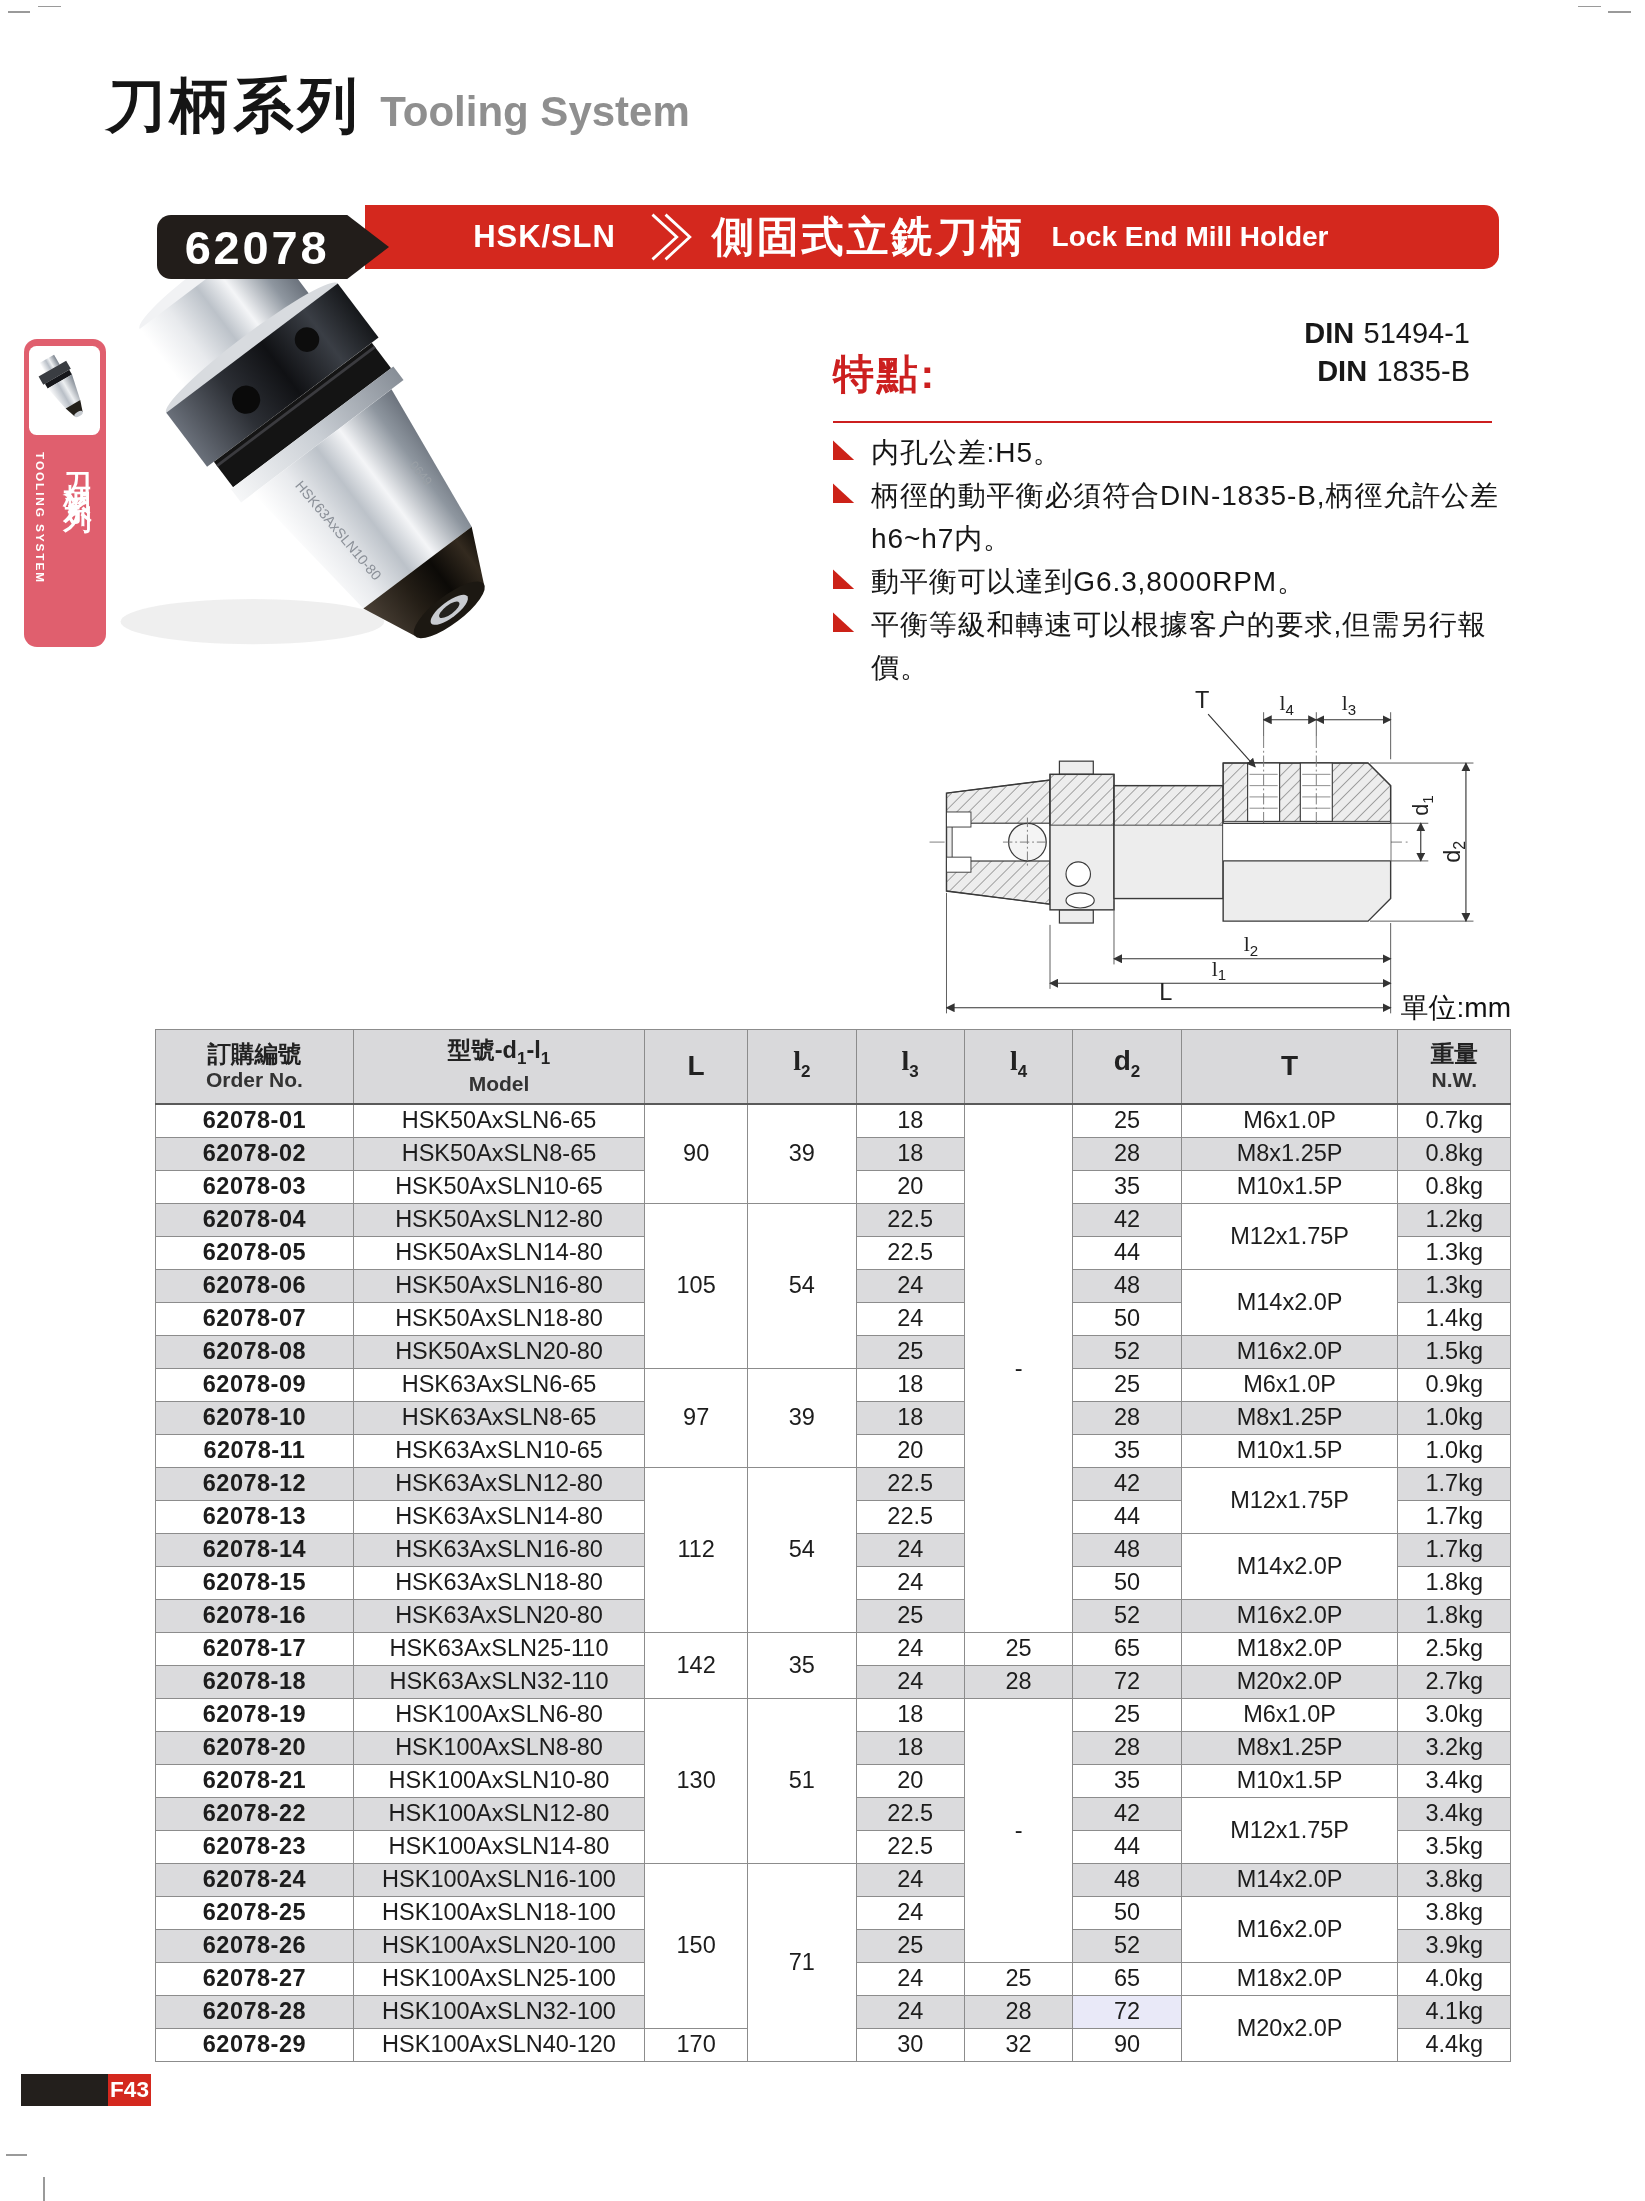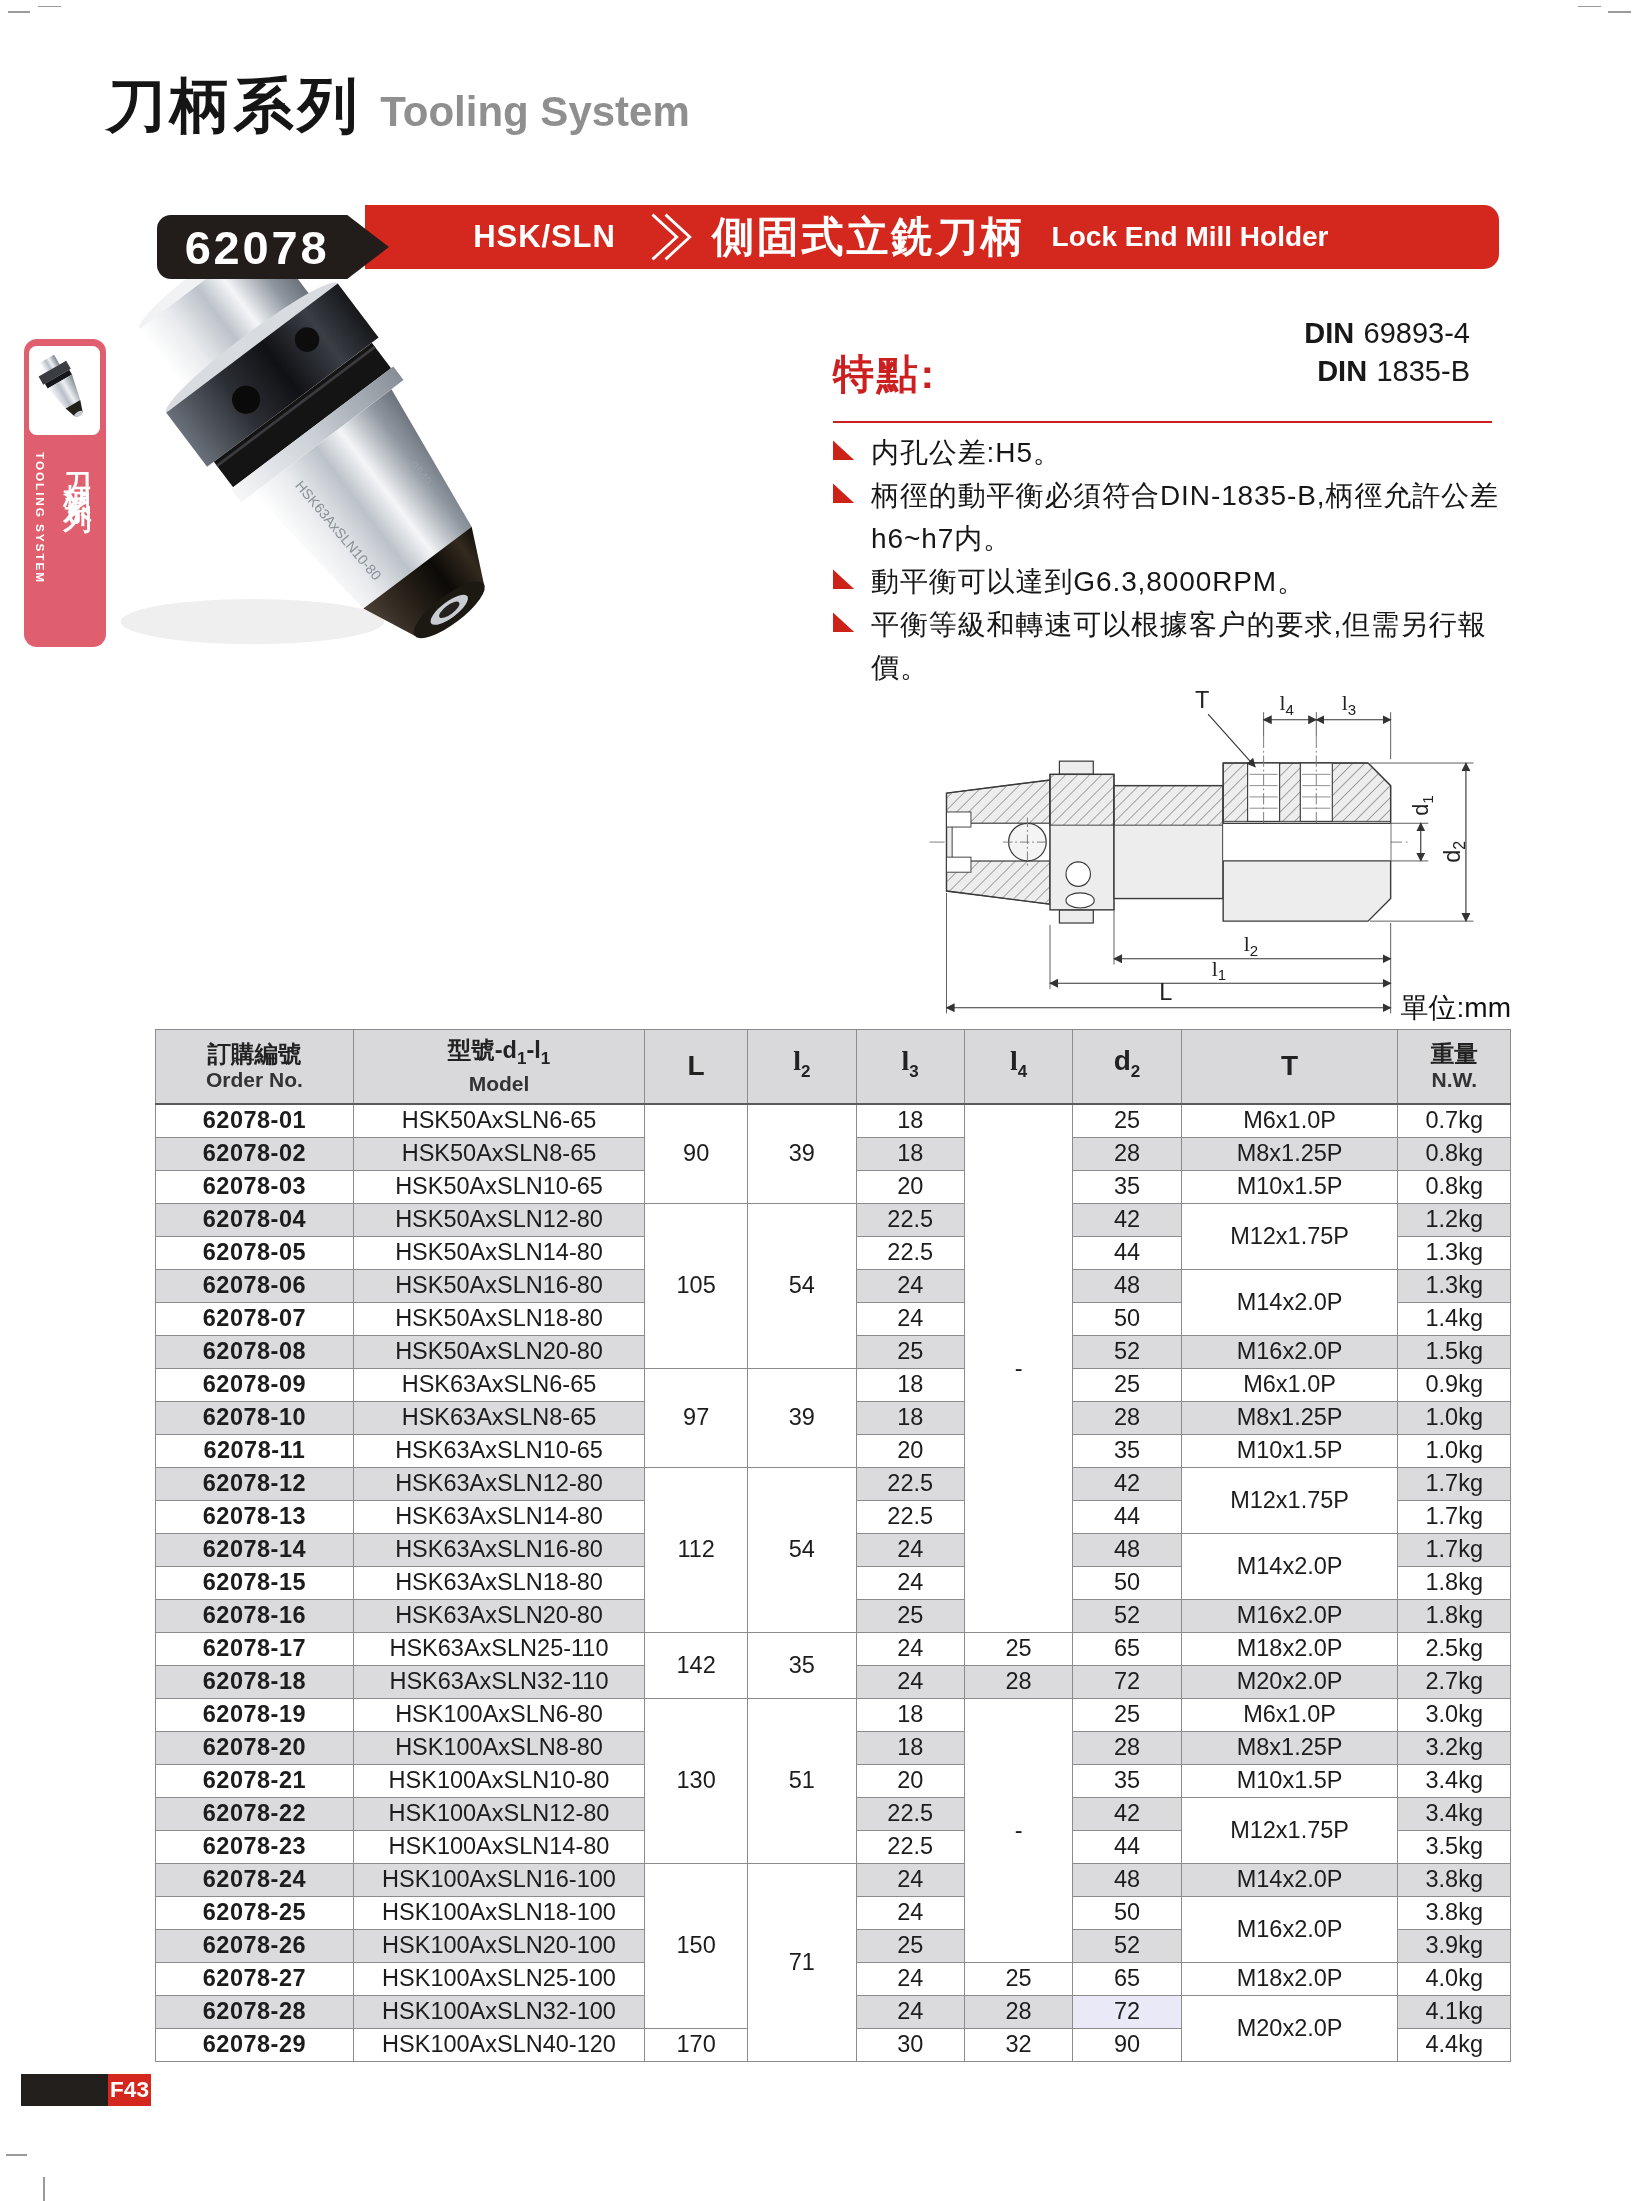--- a/index.html
+++ b/index.html
@@ -188,21 +188,21 @@
           <ellipse cx="0" cy="448" rx="46" ry="15" fill="#1c1812"></ellipse>
           <ellipse cx="0" cy="448" rx="24" ry="8.5" fill="#c9ccd1"></ellipse>
           <ellipse cx="0" cy="448" rx="13" ry="4.8" fill="#24221e"></ellipse>
         </g>
       </g>
     </svg>
   </div>
 
   <div class="standards">
     <div>
-      <b>DIN</b><span>69893-4</span>
+      <b>DIN</b><span>51494-1</span>
     </div>
     <div>
       <b>DIN</b><span>1835-B</span>
     </div>
   </div>
 
   <div class="feat-head">特點:</div>
   <div class="feat-rule"></div>
   <div class="feat-list">
     <div class="feat-item">

